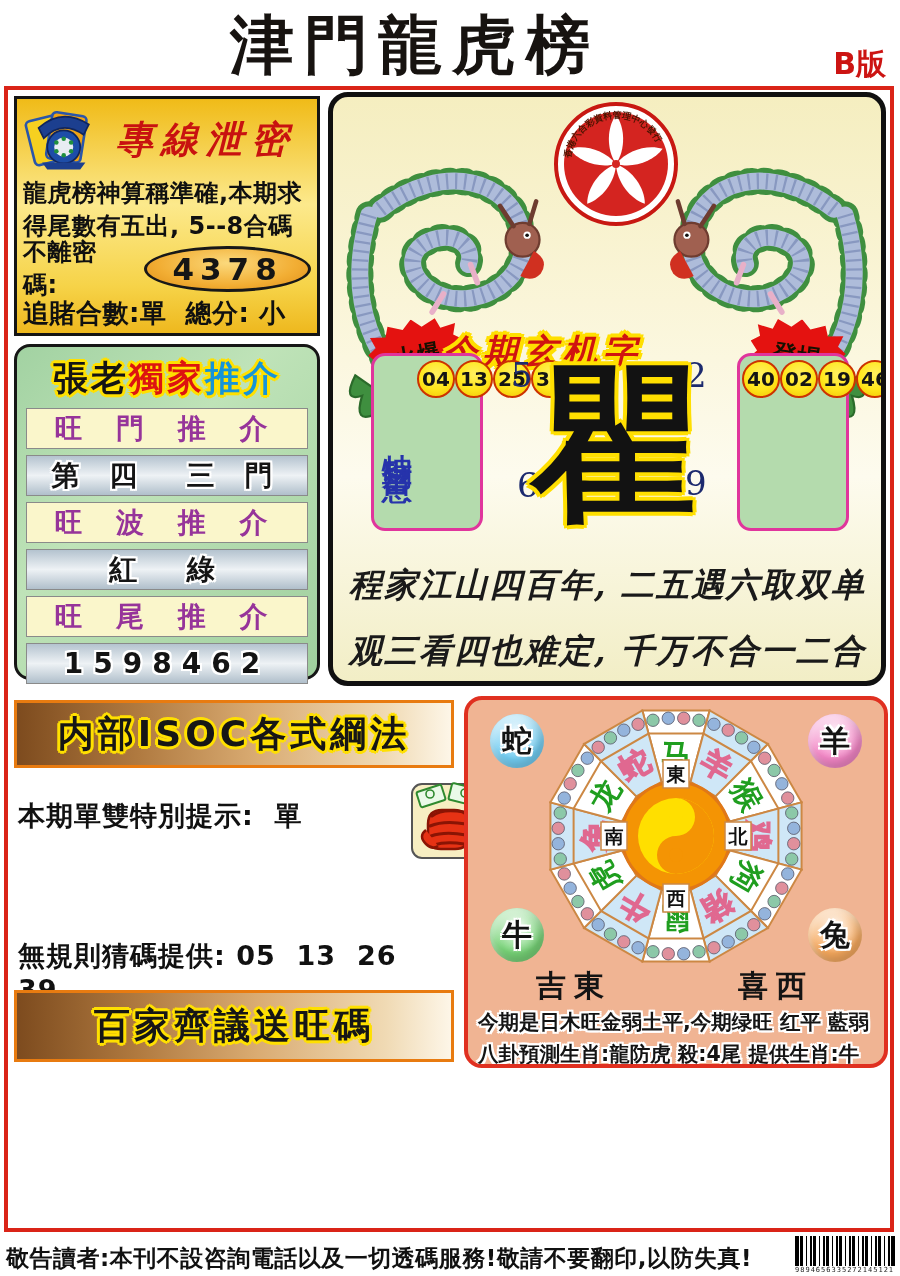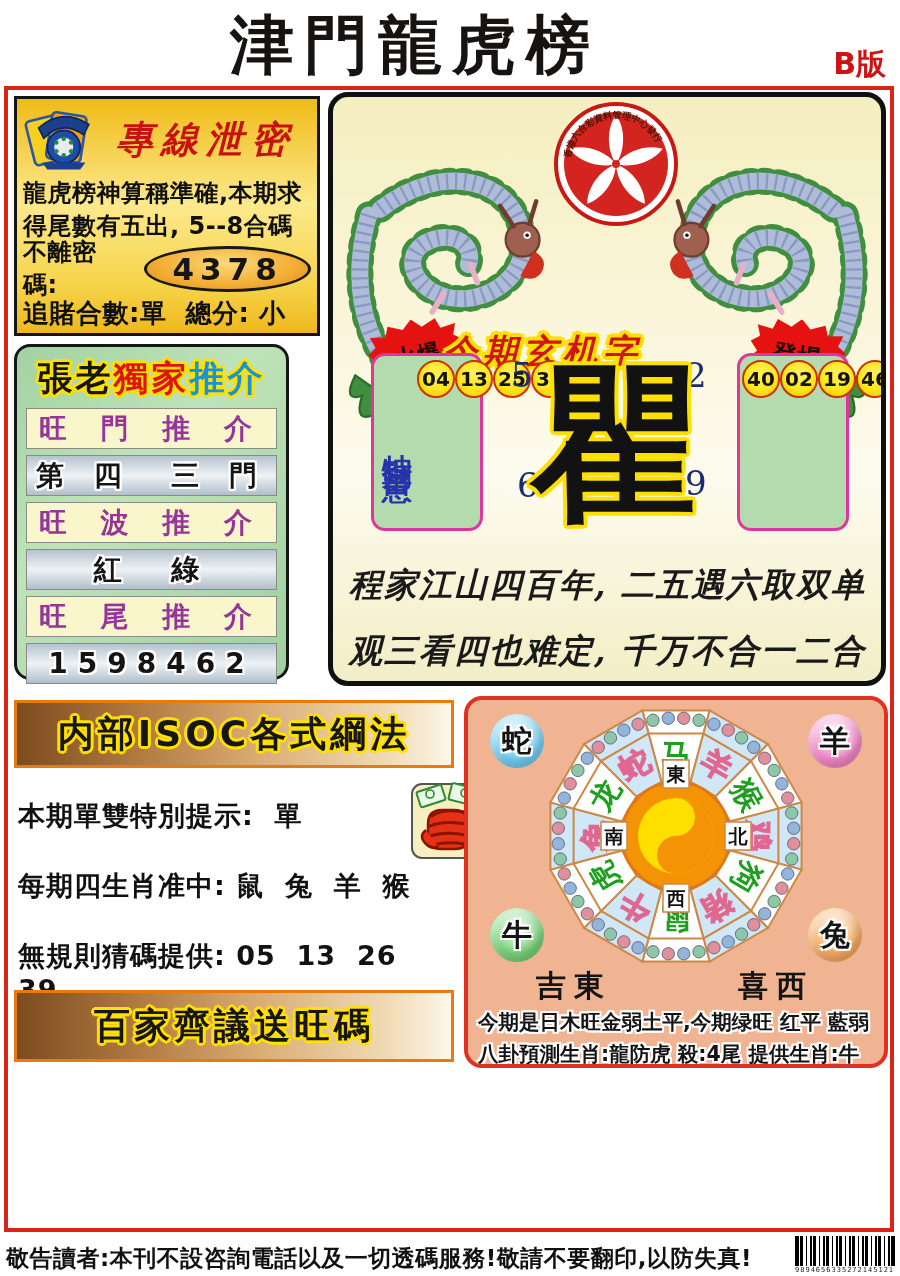--- a/index.html
+++ b/index.html
@@ -21,21 +21,21 @@
 
   
   .gold-box { position:absolute; left:14px; top:96px; width:306px; height:240px; border:3px solid #141414; background:linear-gradient(180deg,#f0bb18 0%,#fce98c 45%,#f6d348 80%,#eeb81e 100%); padding:4px 6px; }
   .gold-head { display:flex; align-items:center; height:74px; }
   .hotline-title { flex:1; text-align:center; font-size:37px; font-weight:900; color:#c81210; letter-spacing:8px; font-family:"DejaVu Serif","Liberation Serif",serif; font-style:italic; }
   .gold-line { font-size:24px; font-weight:900; color:#101010; line-height:33px; letter-spacing:0.5px; }
   .code-row { display:flex; align-items:center; height:52px; }
   .code-oval { display:inline-block; margin-left:14px; width:168px; height:46px; border:3px solid #181818; border-radius:50%; background:radial-gradient(ellipse at 50% 35%,#fbd97c 0%,#f2ae34 60%,#df8d16 100%); text-align:center; line-height:40px; font-size:31px; font-weight:900; letter-spacing:6px; color:#151515; }
 
   
-  .zhang-box { position:absolute; left:14px; top:344px; width:275px; height:336px; border:3px solid #161616; border-radius:16px; background:linear-gradient(135deg,#a2d2a2,#bfe3b8 40%,#9fcf9e); padding:6px 9px; }
+  .zhang-box { position:absolute; left:14px; top:344px; width:306px; height:336px; border:3px solid #161616; border-radius:16px; background:linear-gradient(135deg,#a2d2a2,#bfe3b8 40%,#9fcf9e); padding:6px 9px; }
   .zhang-title { text-align:center; font-size:35px; font-weight:900; letter-spacing:3px; margin-top:2px; }
   .zt-black { color:#151515; } .zt-red { color:#dd1410; } .zt-blue { color:#1694d8; }
   .zrow { height:41px; margin-top:6px; border:1px solid #8a8a8a; display:flex; align-items:center; justify-content:center; font-weight:900; }
   .zrow.head { background:#faf6cb; color:#96349a; font-size:28px; letter-spacing:12px; }
   .zrow.val { background:linear-gradient(180deg,#b4c3cf 0%,#eef2f5 50%,#b0bfcb 100%); color:#141414; font-size:28px; letter-spacing:10px; }
 
   
   .mystery-box { position:absolute; left:328px; top:92px; width:558px; height:594px; border:5px solid #101010; border-radius:20px; background:linear-gradient(180deg,#f5eec0 0%,#faf5d8 35%,#fdfbee 65%,#f2eec6 100%); overflow:hidden; }
   .seal { position:absolute; left:220px; top:4px; }
   .dragon { position:absolute; top:46px; width:226px; height:302px; }
@@ -219,21 +219,20 @@
     <div class="main-char o-yellow-big">瞿</div>
 
     <div class="poem p2">观三看四也难定, 千万不合一二合</div>
     <div class="poem p1">程家江山四百年, 二五遇六取双单</div>
   </div>
 
   <div class="bronze-bar bar1">
       <span class="o-yellow">内部ISOC各式綱法</span>
     </div>
   <div class="isoc-line il1 pre">本期單雙特別提示:  單</div>
-  <div class="isoc-line il2 pre">每期四生肖准中: 鼠  兔  羊  猴</div>
   <div class="isoc-line il3 pre">無規則猜碼提供: 05  13  26  39</div>
   <div class="bronze-bar bar2">
       <span class="o-yellow">百家齊議送旺碼</span>
     </div>
 
   <svg class="fist" width="78" height="84" viewBox="0 0 78 84">
     <rect x="4" y="6" width="70" height="74" rx="10" fill="#f7eec2" stroke="#555" stroke-width="2"></rect>
     <rect x="10" y="10" width="26" height="16" rx="2" fill="#eafae8" stroke="#2f8a2f" stroke-width="2" transform="rotate(-18 23 18)"></rect>
     <rect x="42" y="8" width="28" height="17" rx="2" fill="#eafae8" stroke="#2f8a2f" stroke-width="2" transform="rotate(14 56 16)"></rect>
     <circle cx="22" cy="16" r="4" fill="none" stroke="#2f8a2f" stroke-width="1.6"></circle>

